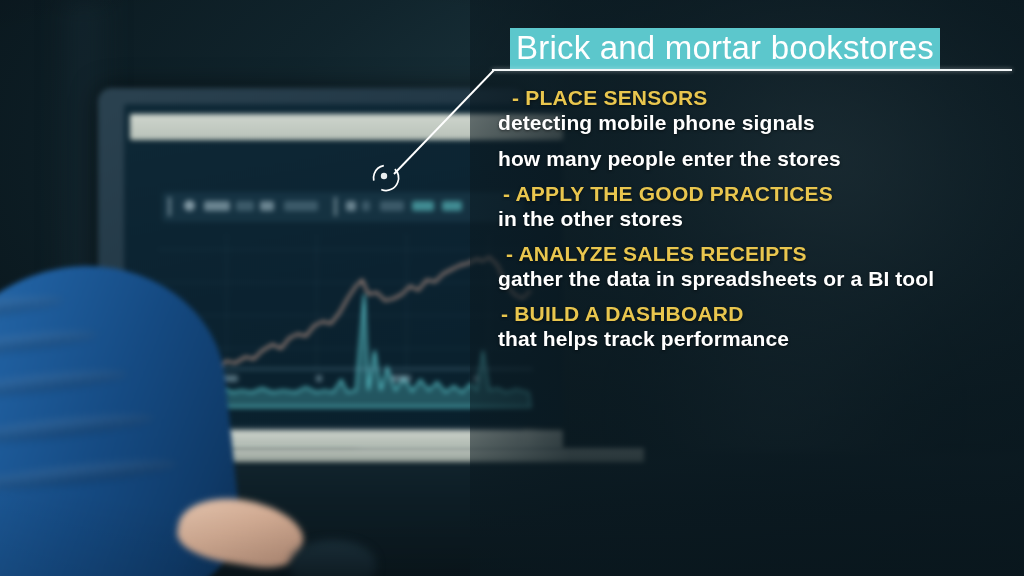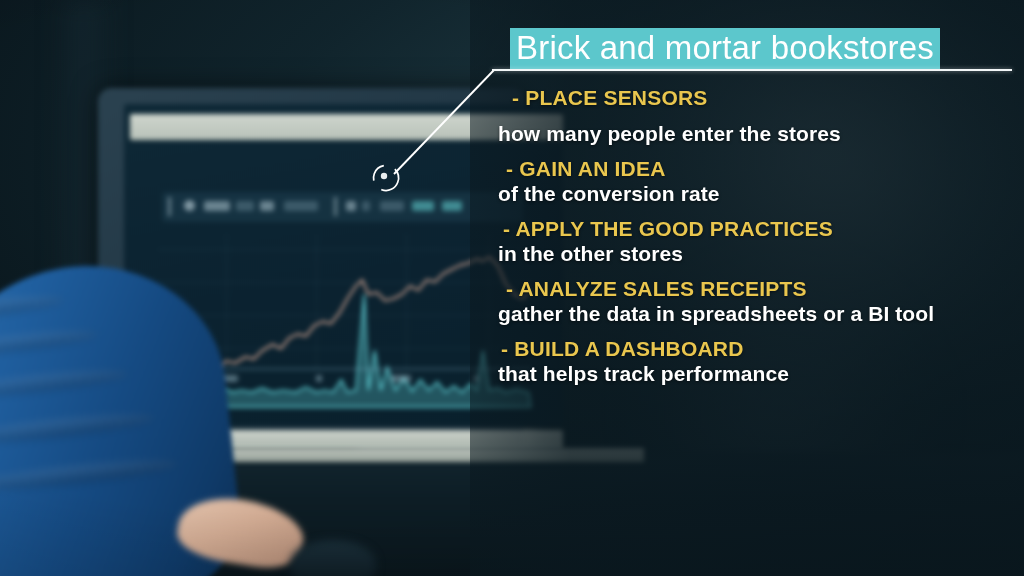--- a/index.html
+++ b/index.html
@@ -437,30 +437,27 @@
 
   <div class="title-wrap">
     <span class="title-hl">Brick and mortar bookstores</span>
   </div>
   <div class="title-rule"></div>
 
   <div class="bullets">
 
     <div class="bullet indent-1">
       <div class="bullet-head">-  PLACE SENSORS</div>
+      <div class="bullet-sub">detecting mobile phone signals</div>
     </div>
 
     <div class="bullet indent-2" style="margin-top:12px;">
       <div class="bullet-sub">how many people enter the stores</div>
     </div>
 
-    <div class="bullet indent-3" style="margin-top:6px;">
-      <div class="bullet-head">- GAIN AN IDEA</div>
-      <div class="bullet-sub">of the conversion rate</div>
-    </div>
 
     <div class="bullet indent-4" style="margin-top:8px;">
       <div class="bullet-head">- APPLY THE GOOD PRACTICES</div>
       <div class="bullet-sub">in the other stores</div>
     </div>
 
     <div class="bullet indent-5" style="margin-top:8px;">
       <div class="bullet-head">- ANALYZE SALES RECEIPTS</div>
       <div class="bullet-sub">gather the data in spreadsheets or a BI tool</div>
     </div>

